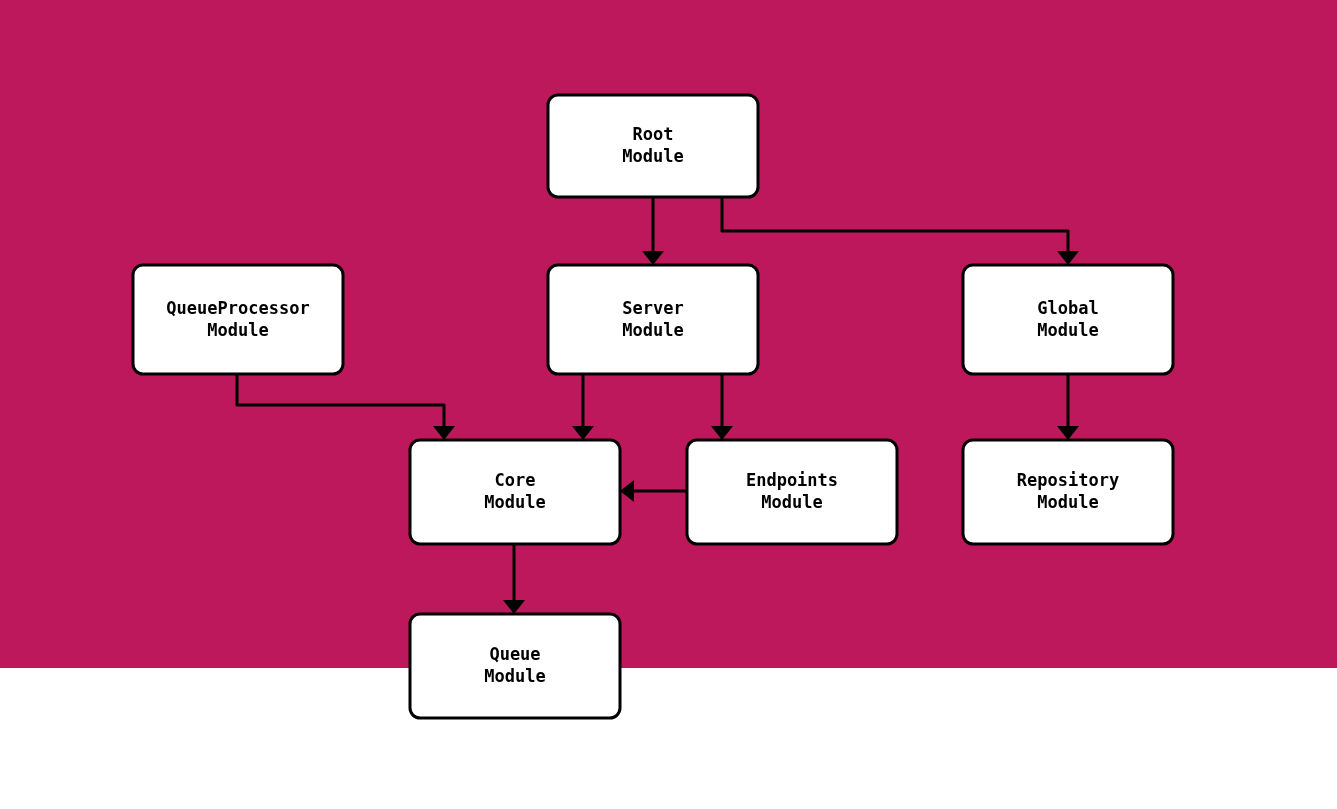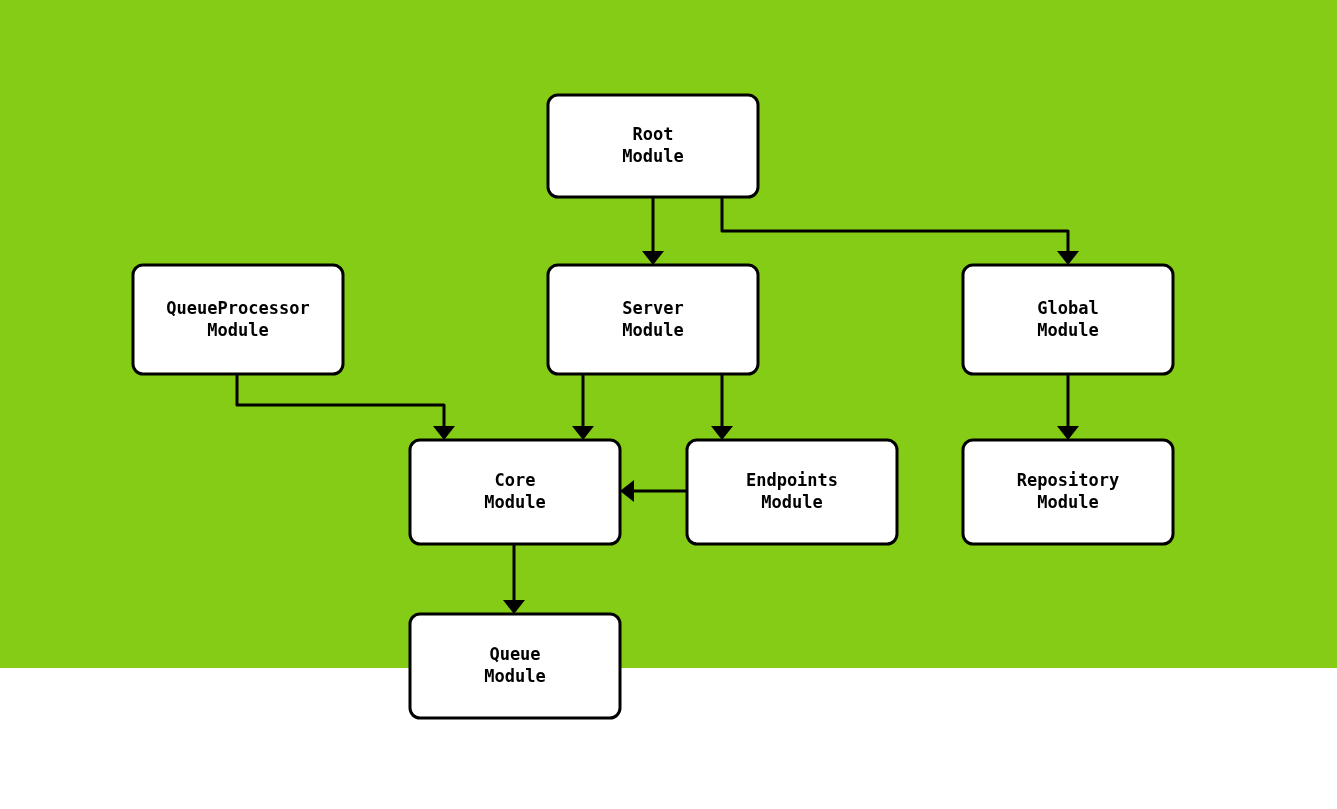--- a/index.html
+++ b/index.html
@@ -11,21 +11,21 @@
   body {
     width: 1337px;
     height: 809px;
     font-family: "DejaVu Sans Mono", "Liberation Mono", monospace;
     overflow: hidden;
   }
   #diagram-root {
     position: relative;
     width: 1337px;
     height: 668px;
-    background: #84cc16;
+    background: #be185d;
   }
   svg#graph {
     display: block;
     width: 1337px;
     height: 809px;
   }
   .node-shape {
     fill: #ffffff;
     stroke: #000000;
     stroke-width: 3;

